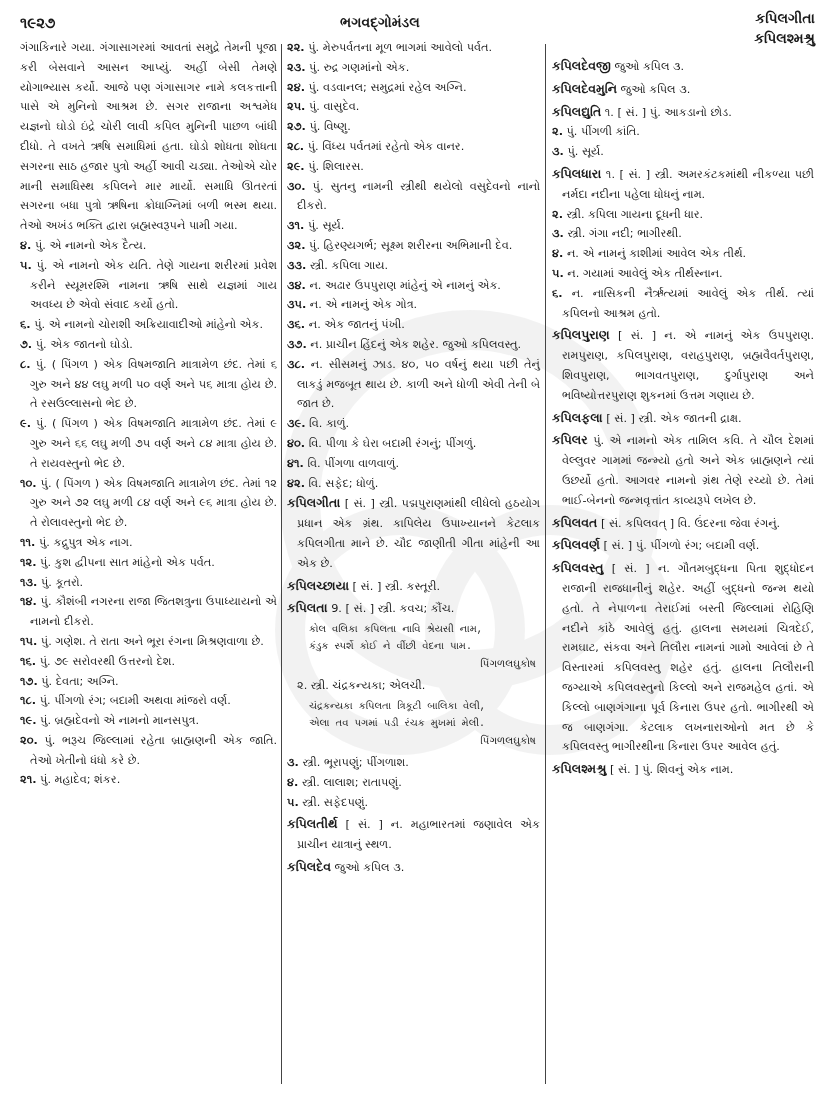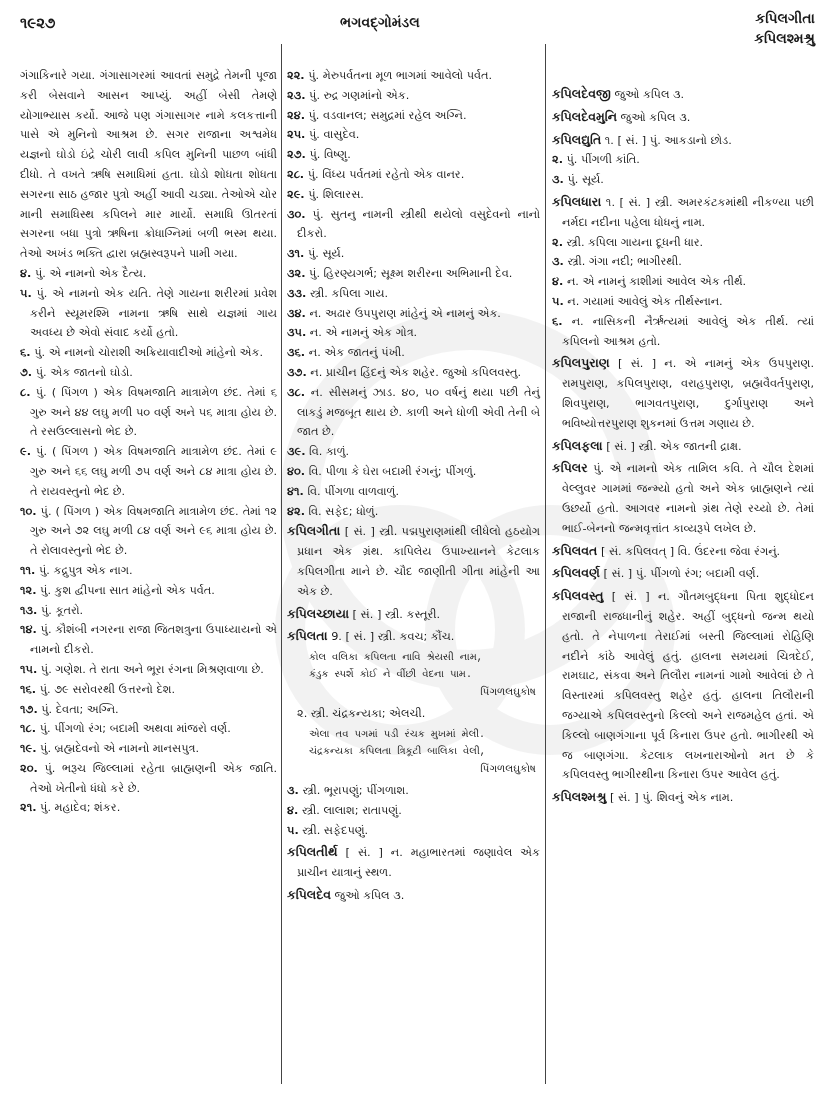--- a/index.html
+++ b/index.html
@@ -3,21 +3,21 @@
 <meta charset="utf-8">
 <style>
   html, body { margin:0; padding:0; background:#ffffff; }
   body { width:825px; height:1094px; position:relative; overflow:hidden;
          font-family:"DejaVu Sans", sans-serif; color:#1a1a1a; }
   .watermark { position:absolute; left:260px; top:300px; width:420px; height:520px; pointer-events:none; opacity:0.07; }
   .header { position:absolute; top:0; left:0; width:825px; height:40px; }
   .page-num { position:absolute; left:20px; top:14px; font-size:15px; font-weight:bold; }
   .running-title { position:absolute; left:340px; top:14px; font-size:14px; font-weight:bold; }
   .guide-words { position:absolute; right:10px; top:8px; text-align:right; font-size:14px; font-weight:bold; line-height:20px; }
-  .col { position:absolute; top:38px; font-size:11.3px; line-height:19.8px;margin-top:28px; }
+  .col { position:absolute; top:38px; font-size:11.3px; line-height:19.8px; }
   .col-1 { left:20px; width:257px; }
   .col-2 { left:287px; width:253px; }
   .col-3 { left:552px; width:262px; }
   .rule { position:absolute; top:44px; width:1px; height:1040px; background:#444; }
   .rule-1 { left:281px; }
   .rule-2 { left:545px; }
   .p { text-align:justify; margin:0; }
   .ind { padding-left:10px; text-indent:-10px; }
   .sub { padding-left:10px; }
   .hw { font-weight:bold; font-size:12.5px; }
@@ -102,22 +102,22 @@
   <div class="entry">
     <p class="p ind"><span class="hw">કપિલતા</span> <span>9. [ સં. ] સ્ત્રી. કવચ; કૌંચ.</span></p>
     <div class="verse">
       <div>કોલ વલિકા કપિલતા નાવિ શ્રેયસી નામ,</div>
       <div>કંડુક સ્પર્શે કોઈ ને વીંછી વેદના પામ.</div>
     </div>
     <div class="src">પિંગળલઘુકોષ</div>
     <div class="gap"></div>
     <p class="p sub">૨. સ્ત્રી. ચંદ્રકન્યકા; એલચી.</p>
     <div class="verse">
+      <div>ચંદ્રકન્યકા કપિલતા ત્રિકૂટી બાલિકા વેલી,</div>
       <div>એલા તવ પગમાં પડી રંચક મુખમાં મેલી.</div>
-      <div>ચંદ્રકન્યકા કપિલતા ત્રિકૂટી બાલિકા વેલી,</div>
     </div>
     <div class="src">પિંગળલઘુકોષ</div>
     <div class="gap"></div>
     <div id="c2-kapilata-more">
         <p class="p ind"><span class="num">૩.</span> <span>સ્ત્રી. ભૂરાપણું; પીંગળાશ.</span></p>
         <p class="p ind"><span class="num">૪.</span> <span>સ્ત્રી. લાલાશ; રાતાપણું.</span></p>
         <p class="p ind"><span class="num">૫.</span> <span>સ્ત્રી. સફેદપણું.</span></p>
       </div>
   </div>
   <div id="c2-entries-after">

